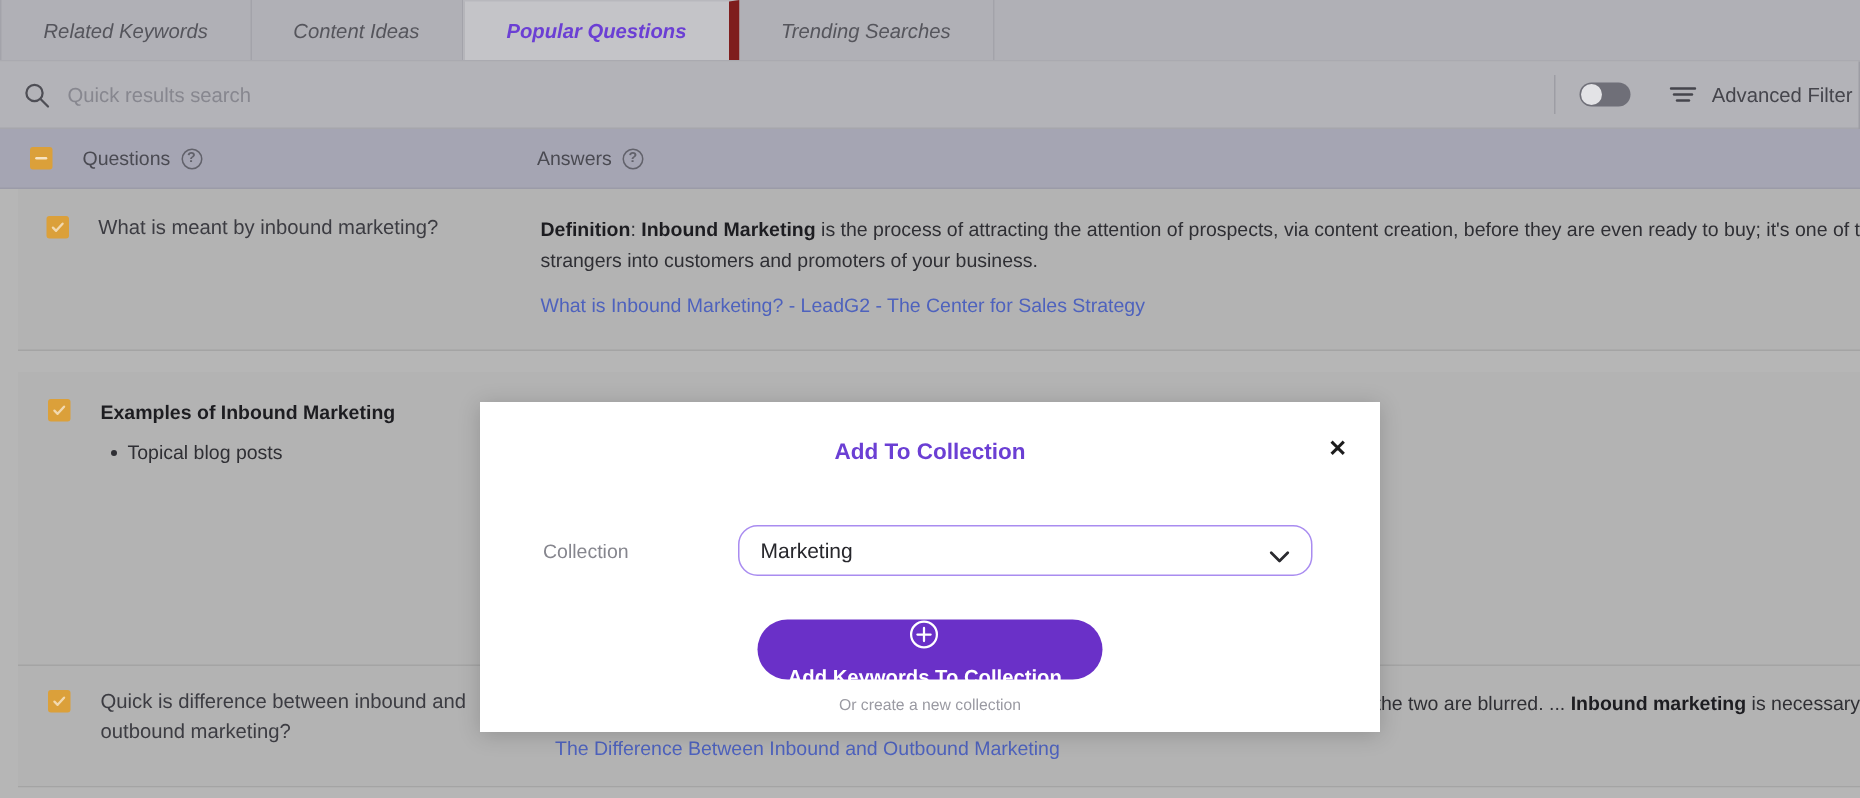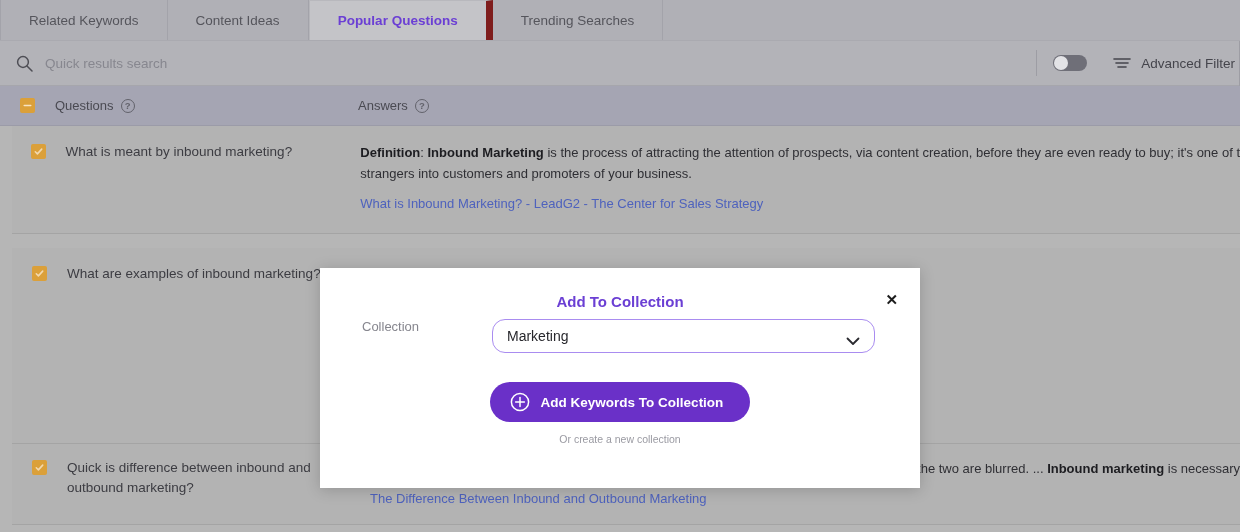--- a/index.html
+++ b/index.html
@@ -36,20 +36,21 @@
   .tab {
     height: 40px;
     padding: 16px 28px;
     display: flex; align-items: center; justify-content: center;
     font-size: 13.5px;
     color: #55555c;
     background: #b0b0b6;
     border-right: 1px solid #a3a3aa;
     white-space: nowrap;
     cursor: pointer;
+    font-style: italic;
   }
   .tab:first-child { border-left: 1px solid #a3a3aa; }
   .tab.active {
     background: #c4c4c8;
     color: #6b3fd4;
     font-weight: bold;
     border-right: 7px solid #7f1d1d;
     border-left: 1px solid #b5b5ba;
     border-top: 1px solid #b8b8bd;
   }
@@ -201,22 +202,22 @@
     font-size: 15px;
     padding-top: 25px;
   }
   .modal-close {
     position: absolute; right: 22px; top: 24px;
     font-size: 15px; color: #1c1c1c;
     cursor: pointer; line-height: 1;
     font-weight: bold;
   }
   .form-row {
-    display: flex; 
-    margin-top: 9px;
+    display: flex; align-items: center;
+    margin-top: 40px;
     padding-left: 42px; padding-right: 45px;
   }
   .form-label {
     font-size: 13px; color: #86868e;
     width: 130px;
     flex: none;
   }
   .select-wrap {
     flex: 1;
     height: 34px;
@@ -237,20 +238,21 @@
     background: #6a30c8;
     color: #fff;
     border: none;
     border-radius: 22px;
     height: 40px;
     padding: 0 27px 0 20px;
     font-size: 13.5px;
     font-weight: bold;
     font-family: "Liberation Sans", sans-serif;
     cursor: pointer;
+    flex-direction: column;
   }
   .plus-ic { width: 20px; height: 20px; display: block; flex: none; }
   .sub-note {
     text-align: center;
     font-size: 10.5px;
     color: #9a9aa2;
     margin-top: 11px;
     cursor: pointer;
   }
 </style>
@@ -342,23 +344,20 @@
     <div class="row-gap"></div>
 
     <div class="row" style="min-height:196px; align-items:flex-start;">
       <div class="col-check">
         <span class="cb">
           <svg class="mark" viewBox="0 0 12 12" width="11" height="11">
             <polyline points="2.5,6.3 4.8,8.6 9.5,3.4" fill="none" stroke="#f2d9af" stroke-width="1.7" stroke-linecap="round" stroke-linejoin="round"></polyline>
           </svg>
         </span>
       </div>
-      <div class="col-q">
-        <div class="qtext">What are examples of inbound marketing?</div>
-      </div>
       <div class="col-a">
         <div class="atext">
           <b>Examples of Inbound Marketing</b>
         </div>
         <ul class="bullet">
           <li>Topical blog posts</li>
         </ul>
       </div>
     </div>
 

